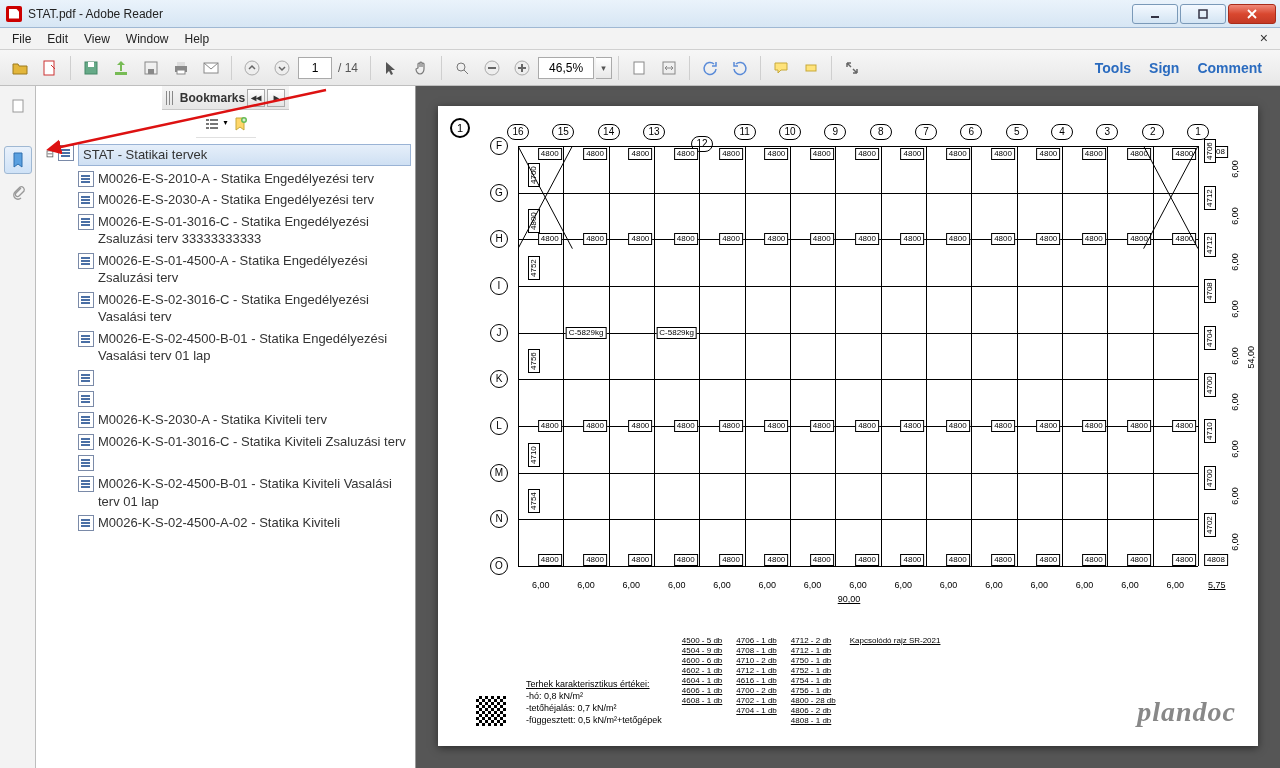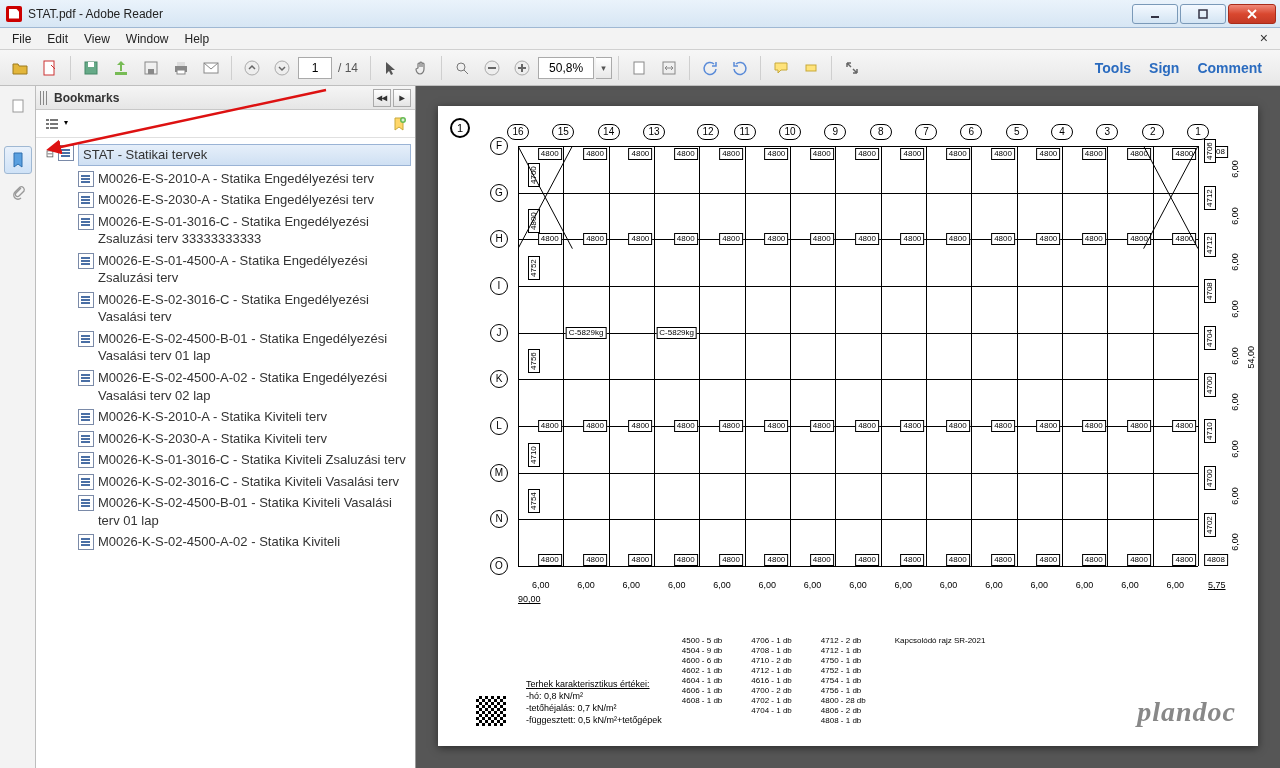--- a/index.html
+++ b/index.html
@@ -34,21 +34,21 @@
 
 
 .main { display:flex; height:calc(768px - 28px - 22px - 36px); }
 
 
 .strip { width:36px; background:#f3f3f3; border-right:1px solid #bdbdbd; display:flex; flex-direction:column; align-items:center; padding-top:6px; gap:4px;}
 .strip .sbtn { width:28px; height:28px; display:flex;align-items:center;justify-content:center; border:1px solid transparent; border-radius:3px;}
 .strip .sbtn.active { background:linear-gradient(#e9f1fb,#cfe2f7); border-color:#9fb8d3;}
 
 
-.bmpanel { width:380px; background:#fff; border-right:1px solid #9a9a9a; display:flex; flex-direction:column; }
+.bmpanel { width:380px; background:#fff; border-right:1px solid #9a9a9a; display:flex; flex-direction:column;align-items:center; }
 .bmhead { height:24px; background:linear-gradient(#f5f5f5,#e6e6e6); border-bottom:1px solid #c8c8c8; display:flex; align-items:center; padding:0 4px; font-size:12px; font-weight:600; color:#333;}
 .bmhead .grip { width:8px; height:14px; margin-right:6px; background:repeating-linear-gradient(90deg,#888 0 1px,transparent 1px 3px);}
 .bmhead .spacer{flex:1;}
 .bmhead .navbtn{ width:18px;height:18px;border:1px solid #aaa;background:linear-gradient(#fff,#e4e4e4);font-size:10px;display:flex;align-items:center;justify-content:center;margin-left:2px;}
 .bmtools { height:28px; border-bottom:1px solid #e0e0e0; display:flex; align-items:center; padding:0 6px; gap:4px; position:relative;}
 .bmtools .spacer{flex:1;}
 .bmtools .mini{ width:20px;height:20px; display:flex;align-items:center;justify-content:center; position:relative;}
 .bmtree { flex:1; overflow:auto; font-size:13px; color:#333; padding:4px 2px 4px 6px; line-height:1.35;}
 .node { display:flex; align-items:flex-start; padding:2px 2px; }
 .node .tw { width:12px; flex:0 0 12px; font-size:10px; color:#555; text-align:center; margin-top:3px;}
@@ -70,21 +70,21 @@
 .plan { position:absolute; left:80px; top:40px; width:680px; height:420px; }
 .vline{position:absolute;top:0;bottom:0;width:1px;background:#000;}
 .hline{position:absolute;left:0;right:0;height:1px;background:#000;}
 .vlbl{position:absolute;top:-22px;width:22px;height:16px;border:1px solid #000;border-radius:9px;font:10px/14px Arial;text-align:center;transform:translateX(-50%);}
 .hlbl{position:absolute;left:-28px;width:18px;height:18px;border:1px solid #000;border-radius:50%;font:10px/16px Arial;text-align:center;transform:translateY(-50%);}
 .tag{position:absolute;border:1px solid #000;font:8px/10px Arial;padding:0 2px;background:#fff;transform:translateX(-50%);}
 .dimrow{position:absolute;left:0;right:0;height:14px;display:flex;}
 .dimrow span{flex:1;text-align:center;font:9px Arial;}
 .footer{position:absolute;left:38px;bottom:20px;right:22px;display:flex;align-items:flex-end;gap:20px;}
 .loads{font:9px/12px Arial;}
-.counts{font:8px/10px Arial;display:grid;grid-template-columns:repeat(4,auto);gap:0 29px;}
+.counts{font:8px/10px Arial;display:grid;grid-template-columns:repeat(4,auto);gap:0 14px;text-decoration:underline;}
 .brand{margin-left:auto;font:italic 700 28px/1 Georgia;color:#888;letter-spacing:1px;}
 .qr{width:30px;height:30px;background:repeating-conic-gradient(#000 0 25%,#fff 0 50%) 0 0/6px 6px;}
 
 svg { display:block; }
 </style>
 </head>
 <body>
 
 <div class="titlebar">
   <div class="app-icon"></div>
@@ -201,21 +201,21 @@
         <rect x="4" y="7" width="8" height="2" fill="#666"></rect>
       </svg>
     </div>
   <div class="tbtn">
       <svg width="16" height="16" viewBox="0 0 16 16">
         <circle cx="8" cy="8" r="7" fill="#eee" stroke="#aaa"></circle>
         <rect x="4" y="7" width="8" height="2" fill="#666"></rect>
         <rect x="7" y="4" width="2" height="8" fill="#666"></rect>
       </svg>
     </div>
-  <div class="zoombox">50,8%</div>
+  <div class="zoombox">46,5%</div>
   <div class="zoomdrop">▾</div>
   <div class="tsep"></div>
   <div class="tbtn">
       <svg width="16" height="16" viewBox="0 0 16 16">
         <rect x="3" y="2" width="10" height="12" fill="#fff" stroke="#888"></rect>
       </svg>
     </div>
   <div class="tbtn">
       <svg width="16" height="16" viewBox="0 0 16 16">
         <rect x="2" y="2" width="12" height="12" fill="none" stroke="#888"></rect>
@@ -344,41 +344,38 @@
             <div class="lbl">M0026-E-S-02-3016-C - Statika Engedélyezési Vasalási terv</div>
           </div>
           <div class="node child">
             <div class="tw"></div>
             <div class="ico"></div>
             <div class="lbl">M0026-E-S-02-4500-B-01 - Statika Engedélyezési Vasalási terv 01 lap</div>
           </div>
           <div class="node child">
             <div class="tw"></div>
             <div class="ico"></div>
-            <div class="lbl">M0026-E-S-02-4500-A-02 - Statika Engedélyezési Vasalási terv 02 lap</div>
-          </div>
-          <div class="node child">
-            <div class="tw"></div>
-            <div class="ico"></div>
-            <div class="lbl">M0026-K-S-2010-A - Statika Kiviteli terv</div>
+          </div>
+          <div class="node child">
+            <div class="tw"></div>
+            <div class="ico"></div>
           </div>
           <div class="node child">
             <div class="tw"></div>
             <div class="ico"></div>
             <div class="lbl">M0026-K-S-2030-A - Statika Kiviteli terv</div>
           </div>
           <div class="node child">
             <div class="tw"></div>
             <div class="ico"></div>
             <div class="lbl">M0026-K-S-01-3016-C - Statika Kiviteli Zsaluzási terv</div>
           </div>
           <div class="node child">
             <div class="tw"></div>
             <div class="ico"></div>
-            <div class="lbl">M0026-K-S-02-3016-C - Statika Kiviteli Vasalási terv</div>
           </div>
           <div class="node child">
             <div class="tw"></div>
             <div class="ico"></div>
             <div class="lbl">M0026-K-S-02-4500-B-01 - Statika Kiviteli Vasalási terv 01 lap</div>
           </div>
           <div class="node child">
             <div class="tw"></div>
             <div class="ico"></div>
             <div class="lbl">M0026-K-S-02-4500-A-02 - Statika Kiviteli</div>
@@ -399,21 +396,21 @@
           <div class="tag" style="left: 31.7333px; top: 408px;">4800</div>
           <div class="vline" style="left: 90.6667px;"></div>
           <div class="vlbl" style="left: 90.6667px;">14</div>
           <div class="tag" style="left: 77.0667px; top: 2px;">4800</div>
           <div class="tag" style="left: 77.0667px; top: 408px;">4800</div>
           <div class="vline" style="left: 136px;"></div>
           <div class="vlbl" style="left: 136px;">13</div>
           <div class="tag" style="left: 122.4px; top: 2px;">4800</div>
           <div class="tag" style="left: 122.4px; top: 408px;">4800</div>
           <div class="vline" style="left: 181.333px;"></div>
-          <div class="vlbl" style="left: 190px;">12</div>
+          <div class="vlbl" style="left: 184px; margin-top: 12px;">12</div>
           <div class="tag" style="left: 167.733px; top: 2px;">4800</div>
           <div class="tag" style="left: 167.733px; top: 408px;">4800</div>
           <div class="vline" style="left: 226.667px;"></div>
           <div class="vlbl" style="left: 226.667px;">11</div>
           <div class="tag" style="left: 213.067px; top: 2px;">4800</div>
           <div class="tag" style="left: 213.067px; top: 408px;">4800</div>
           <div class="vline" style="left: 272px;"></div>
           <div class="vlbl" style="left: 272px;">10</div>
           <div class="tag" style="left: 258.4px; top: 2px;">4800</div>
           <div class="tag" style="left: 258.4px; top: 408px;">4800</div>
@@ -532,21 +529,21 @@
             <span>6,00</span>
             <span>6,00</span>
             <span>6,00</span>
             <span>6,00</span>
             <span>6,00</span>
             <span>6,00</span>
             <span>6,00</span>
             <span>6,00</span>
             <span>6,00</span>
           </div>
-          <div style="position: absolute; left: 0px; right: 18px; top: 448px; font: 9px Arial; text-decoration: underline;">90,00</div>
+          <div style="position: absolute; left: 0px; right: 18px; top: 448px; text-align: center; font: 9px Arial; text-decoration: underline;">90,00</div>
           <div style="position: absolute; left: 712px; top: 0px; height: 420px; display: flex; flex-direction: column;">
             <span style="flex: 1 1 0%; font: 9px Arial; writing-mode: vertical-rl; transform: rotate(180deg); text-align: center;">6,00</span>
             <span style="flex: 1 1 0%; font: 9px Arial; writing-mode: vertical-rl; transform: rotate(180deg); text-align: center;">6,00</span>
             <span style="flex: 1 1 0%; font: 9px Arial; writing-mode: vertical-rl; transform: rotate(180deg); text-align: center;">6,00</span>
             <span style="flex: 1 1 0%; font: 9px Arial; writing-mode: vertical-rl; transform: rotate(180deg); text-align: center;">6,00</span>
             <span style="flex: 1 1 0%; font: 9px Arial; writing-mode: vertical-rl; transform: rotate(180deg); text-align: center;">6,00</span>
             <span style="flex: 1 1 0%; font: 9px Arial; writing-mode: vertical-rl; transform: rotate(180deg); text-align: center;">6,00</span>
             <span style="flex: 1 1 0%; font: 9px Arial; writing-mode: vertical-rl; transform: rotate(180deg); text-align: center;">6,00</span>
             <span style="flex: 1 1 0%; font: 9px Arial; writing-mode: vertical-rl; transform: rotate(180deg); text-align: center;">6,00</span>
             <span style="flex: 1 1 0%; font: 9px Arial; writing-mode: vertical-rl; transform: rotate(180deg); text-align: center;">6,00</span>

